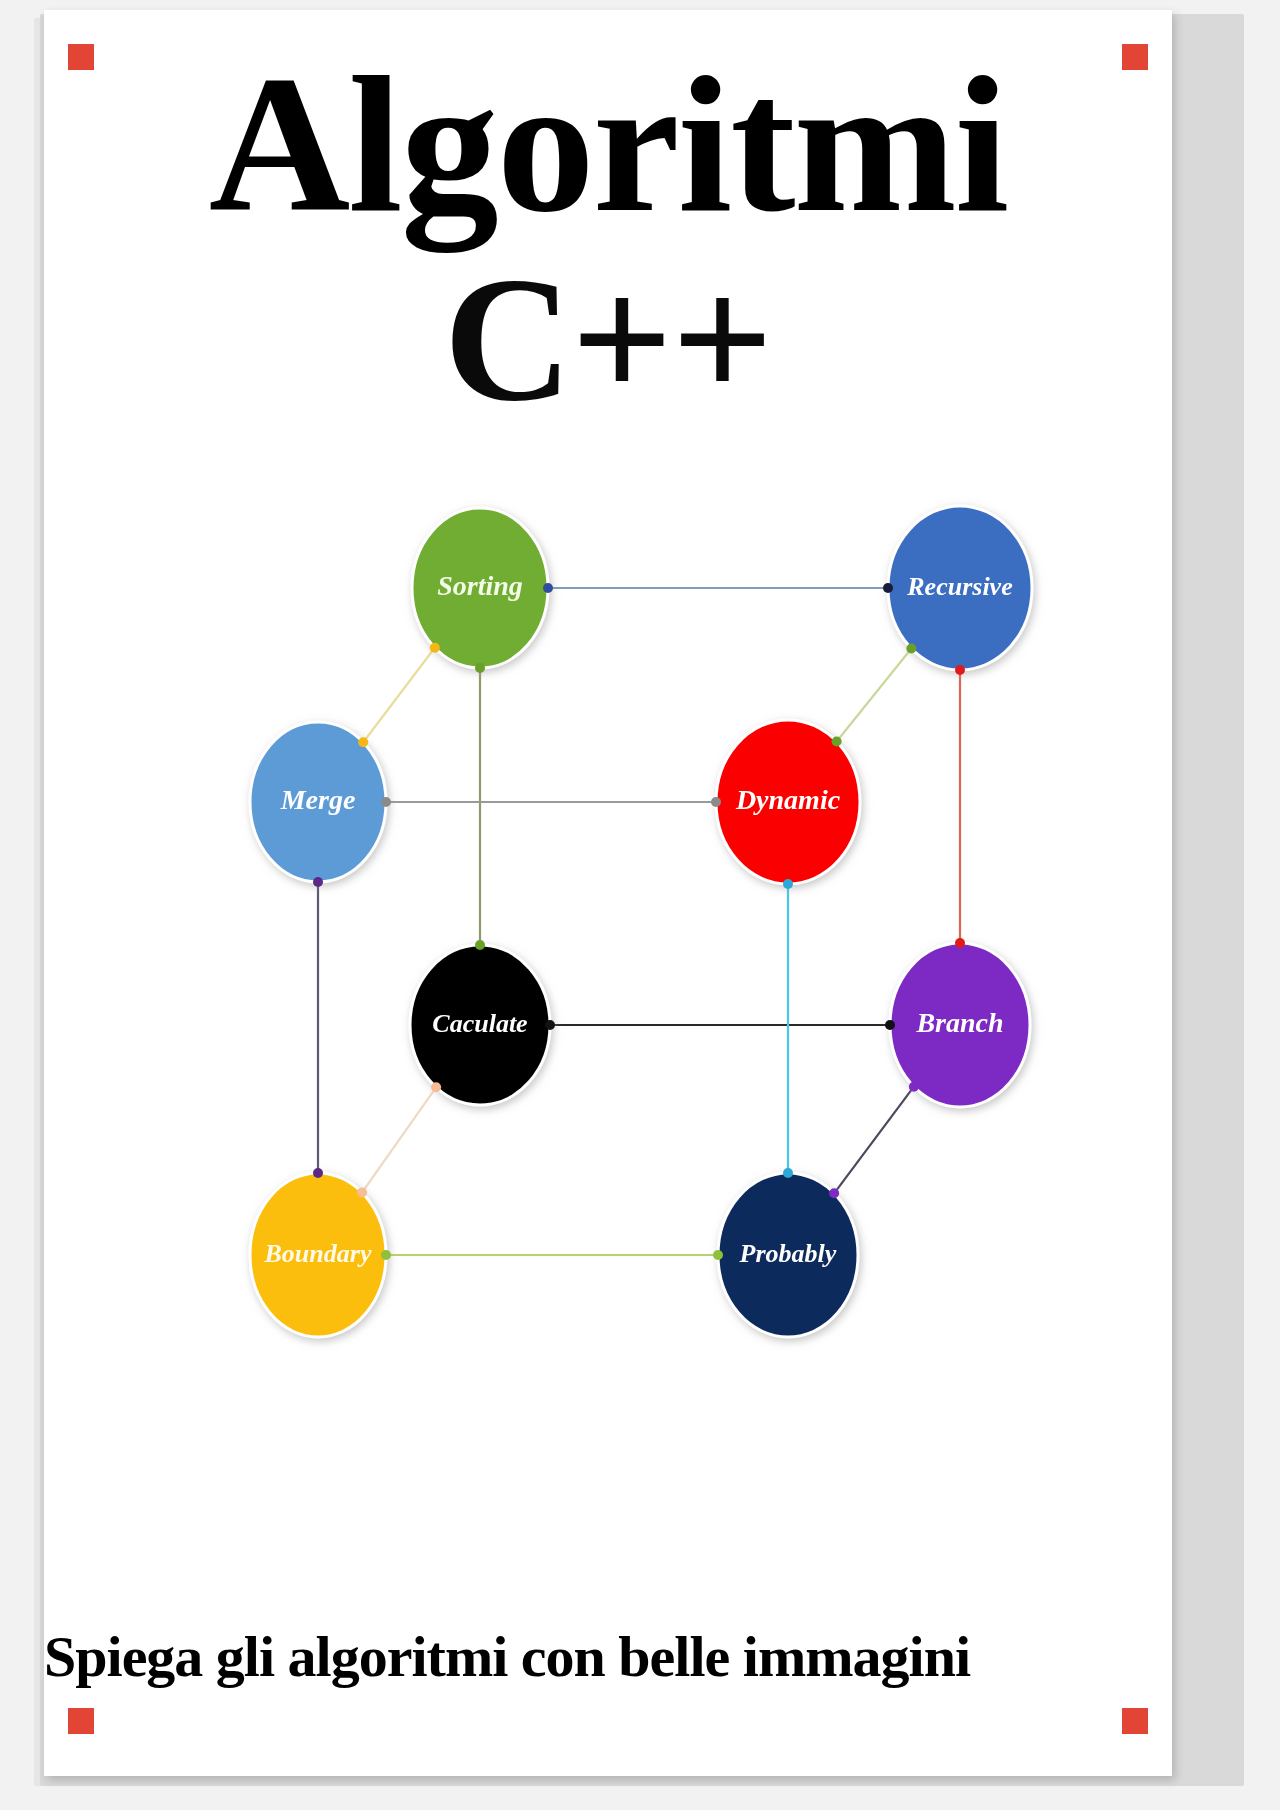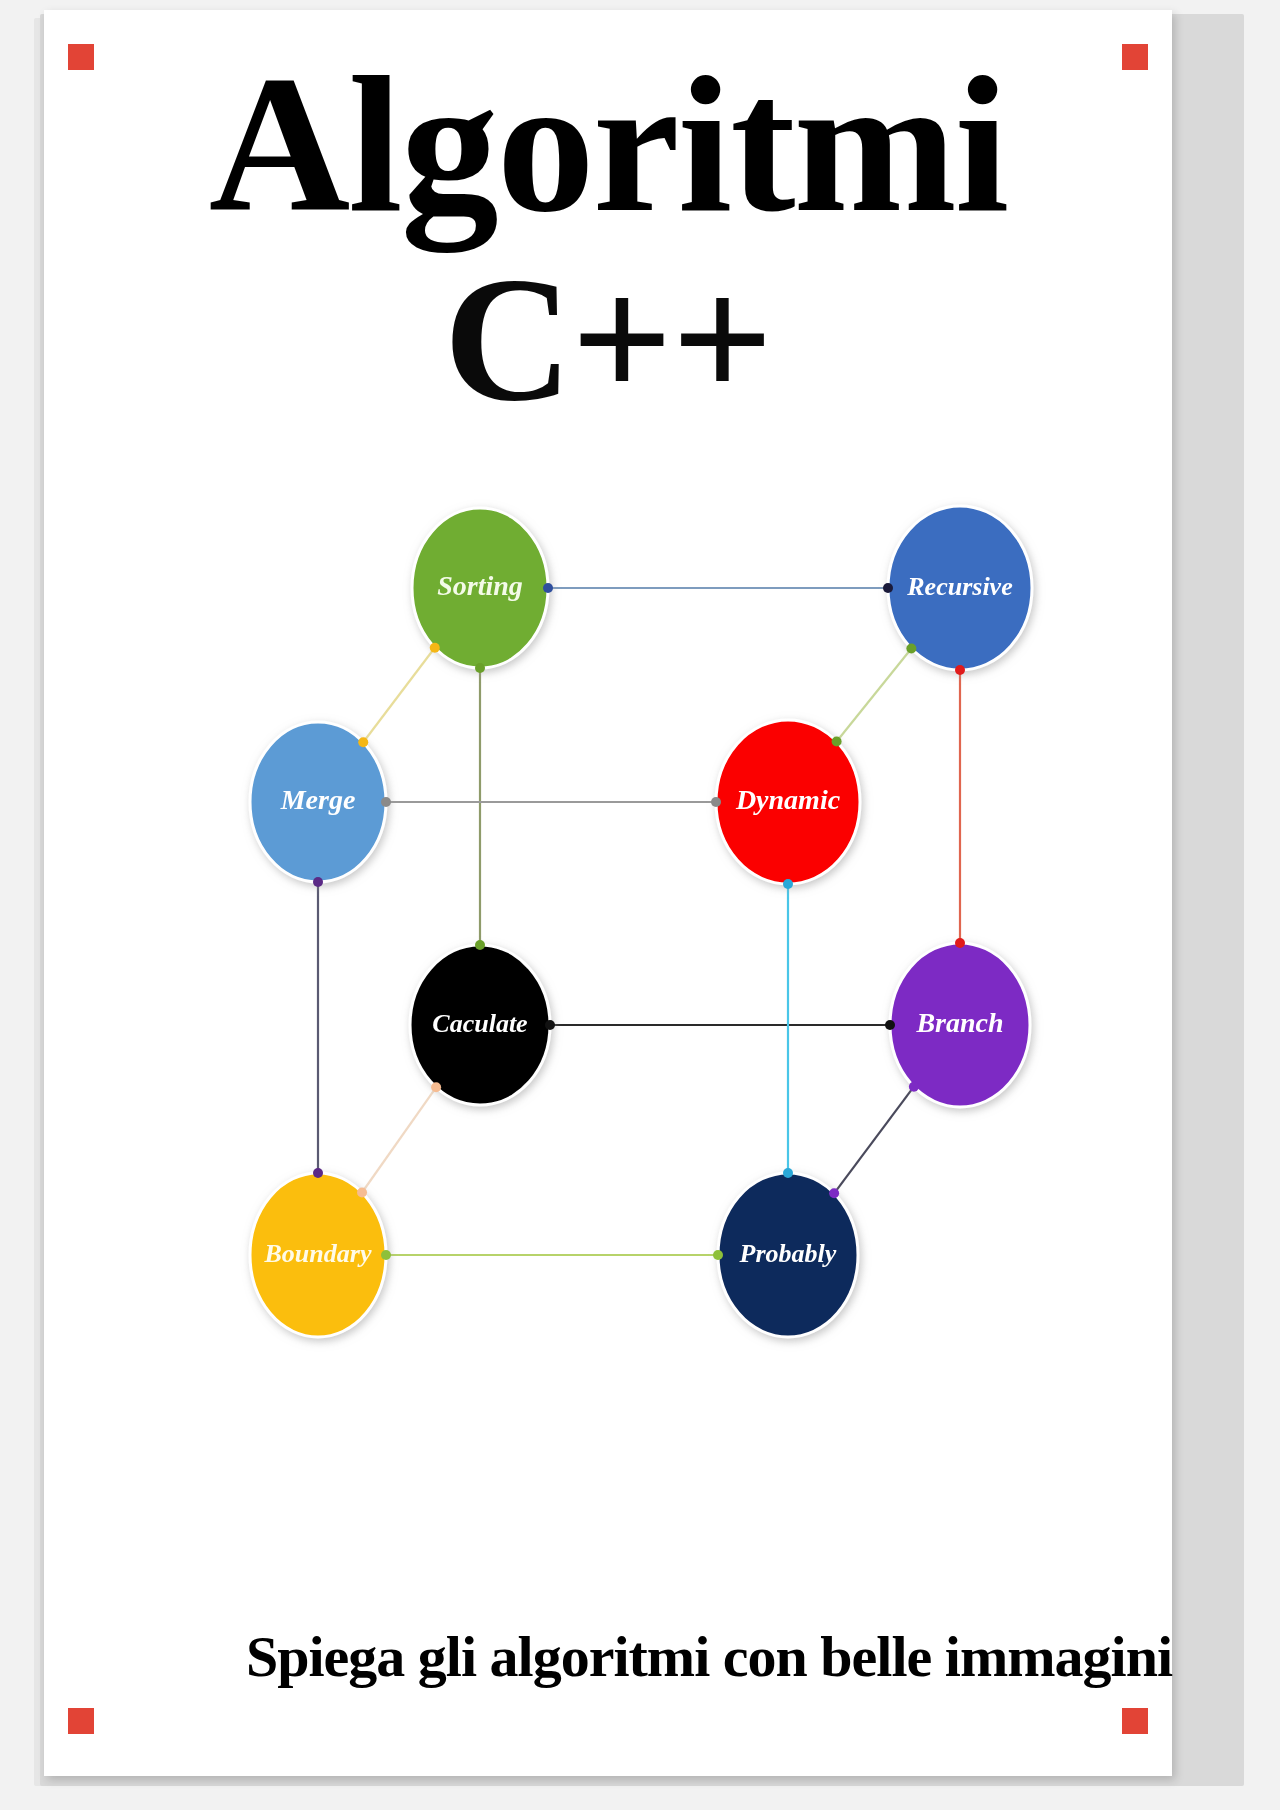--- a/index.html
+++ b/index.html
@@ -79,21 +79,21 @@
     letter-spacing: -1px;
     color: #0a0a0a;
     margin: 10px 0 0 0;
   }
 
   
   .tagline {
     position: absolute;
     left: 0; right: 0;
     bottom: 86px;
-    text-align: right;
+    text-align: left;
     font-family: "Liberation Serif", serif;
     font-weight: bold;
     font-size: 58px;
     letter-spacing: -1px;
     color: #000000;
     white-space: nowrap;
   }
 
   
   .diagram-wrap {

